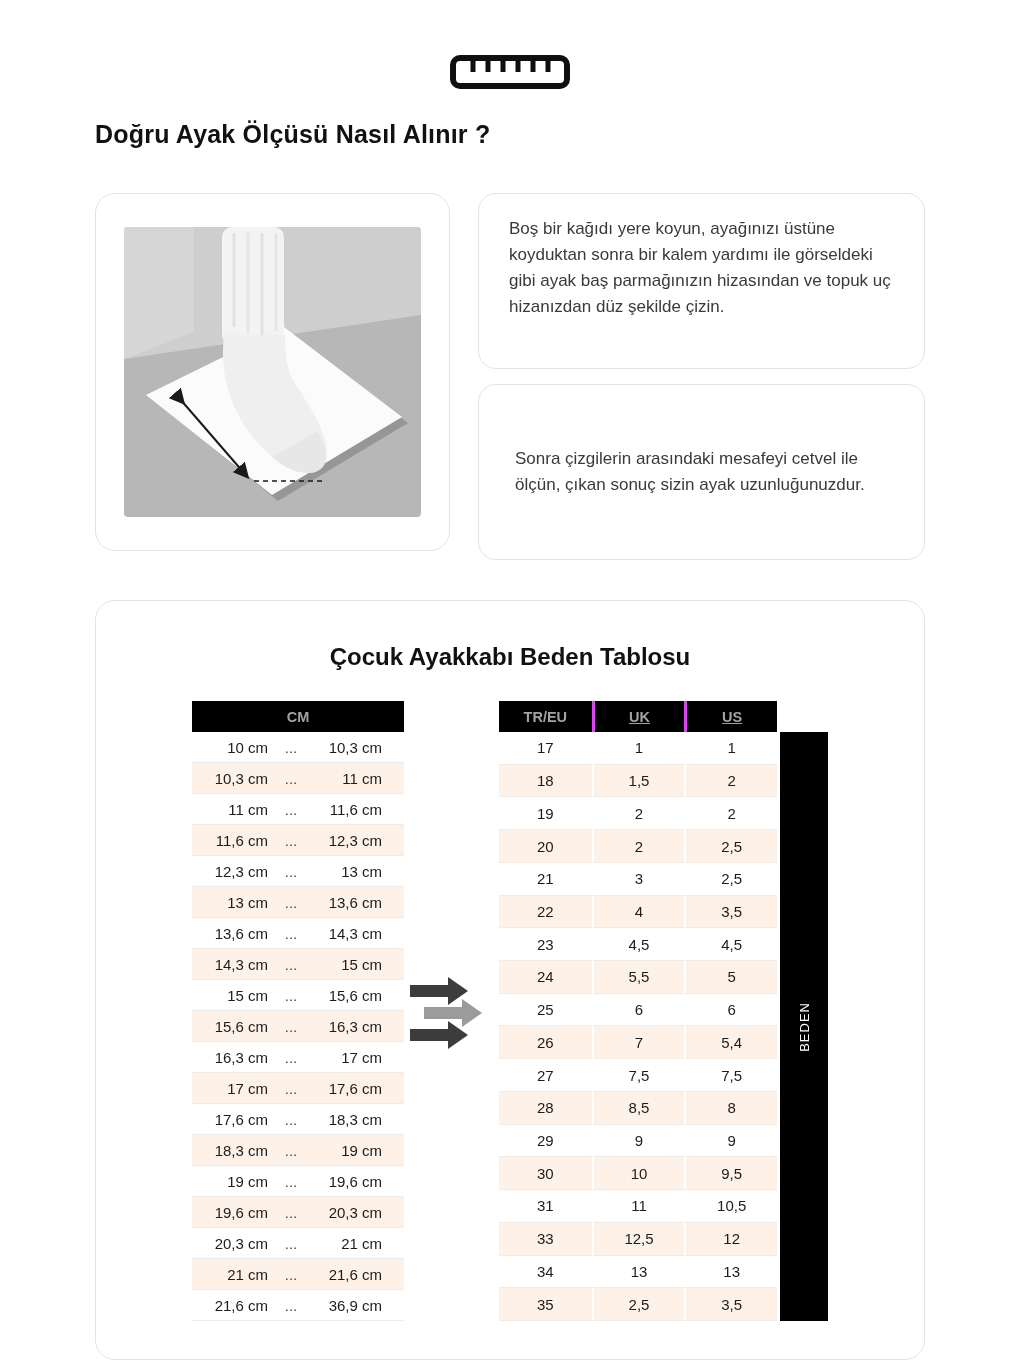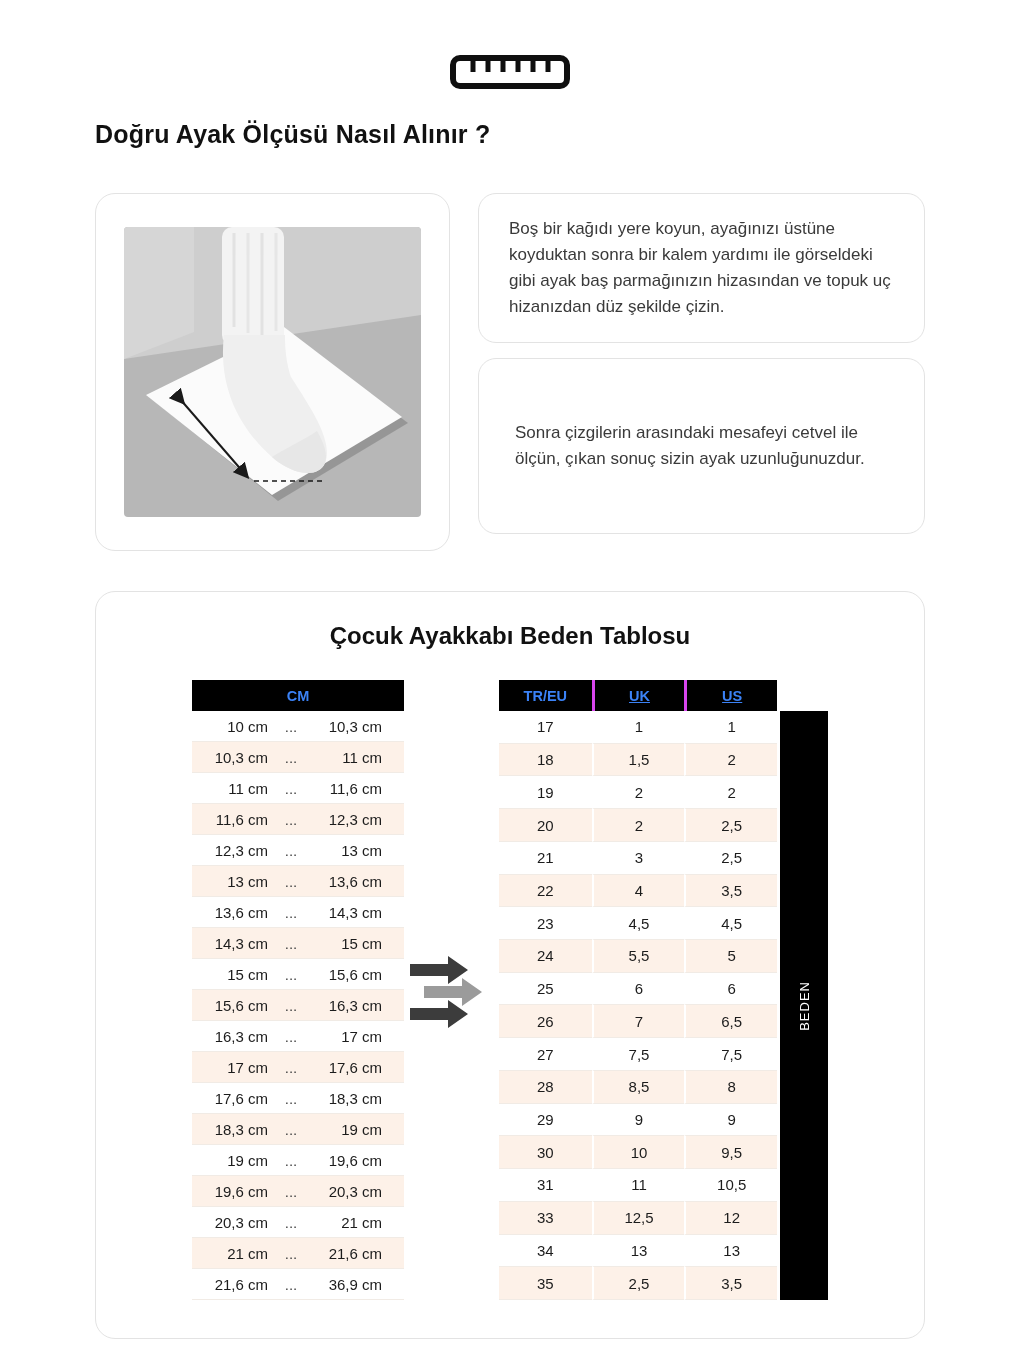--- a/index.html
+++ b/index.html
@@ -22,33 +22,33 @@
     width: 355px; height: 358px; flex-shrink: 0;
     border: 1px solid #e3e3e3; border-radius: 20px;
     display: flex; align-items: center; justify-content: center;
   }
   .figure-img { width: 297px; height: 290px; border-radius: 4px; overflow: hidden; }
   .instruction-col { flex: 1; display: flex; flex-direction: column; gap: 15px; }
   .instruction-card {
     border: 1px solid #e3e3e3; border-radius: 18px;
     padding: 22px 30px; font-size: 17px; line-height: 26px; color: #3a3a3a;
   }
-  .card-1 { height: 150px; }
+  .card-1 { height: 176px; }
   .card-2 { height: 176px; display: flex; align-items: center; padding-left: 36px; }
 
   .chart-section {
     border: 1px solid #e3e3e3; border-radius: 20px;
-    margin-top: 40px; padding: 30px 0 38px;
+    margin-top: 40px; padding: 42px 0 38px;
   }
   .chart-title { text-align: center; font-size: 24px; font-weight: bold; color: #111; }
   .tables-row { display: flex; justify-content: center; margin-top: 30px; }
 
   table { border-collapse: separate; border-spacing: 0; }
   th {
-    background: var(--header-bg, #000); color: #3b82f6;
+    background: var(--header-bg, #000); color: #a3a3a3;
     font-weight: bold; font-size: 14.5px; height: 31px;
   }
   td { height: 30px; font-size: 15px; color: #1c1c1c; border-bottom: 1px solid #f1ebe5; background: #fff; }
   tbody tr:nth-child(even) td { background: var(--stripe, #fdf1e8); }
 
   .cm-table { width: 212px; }
   .cm-table td:nth-child(1) { width: 80px; text-align: right; padding-right: 4px; }
   .cm-table td:nth-child(2) { width: 38px; text-align: center; color: #444; }
   .cm-table td:nth-child(3) { width: 94px; text-align: right; padding-right: 22px; }
 
@@ -305,21 +305,21 @@
               <td>5</td>
             </tr>
             <tr>
               <td>25</td>
               <td>6</td>
               <td>6</td>
             </tr>
             <tr>
               <td>26</td>
               <td>7</td>
-              <td>6,5</td>
+              <td>5,4</td>
             </tr>
             <tr>
               <td>27</td>
               <td>7,5</td>
               <td>7,5</td>
             </tr>
             <tr>
               <td>28</td>
               <td>8,5</td>
               <td>8</td>

